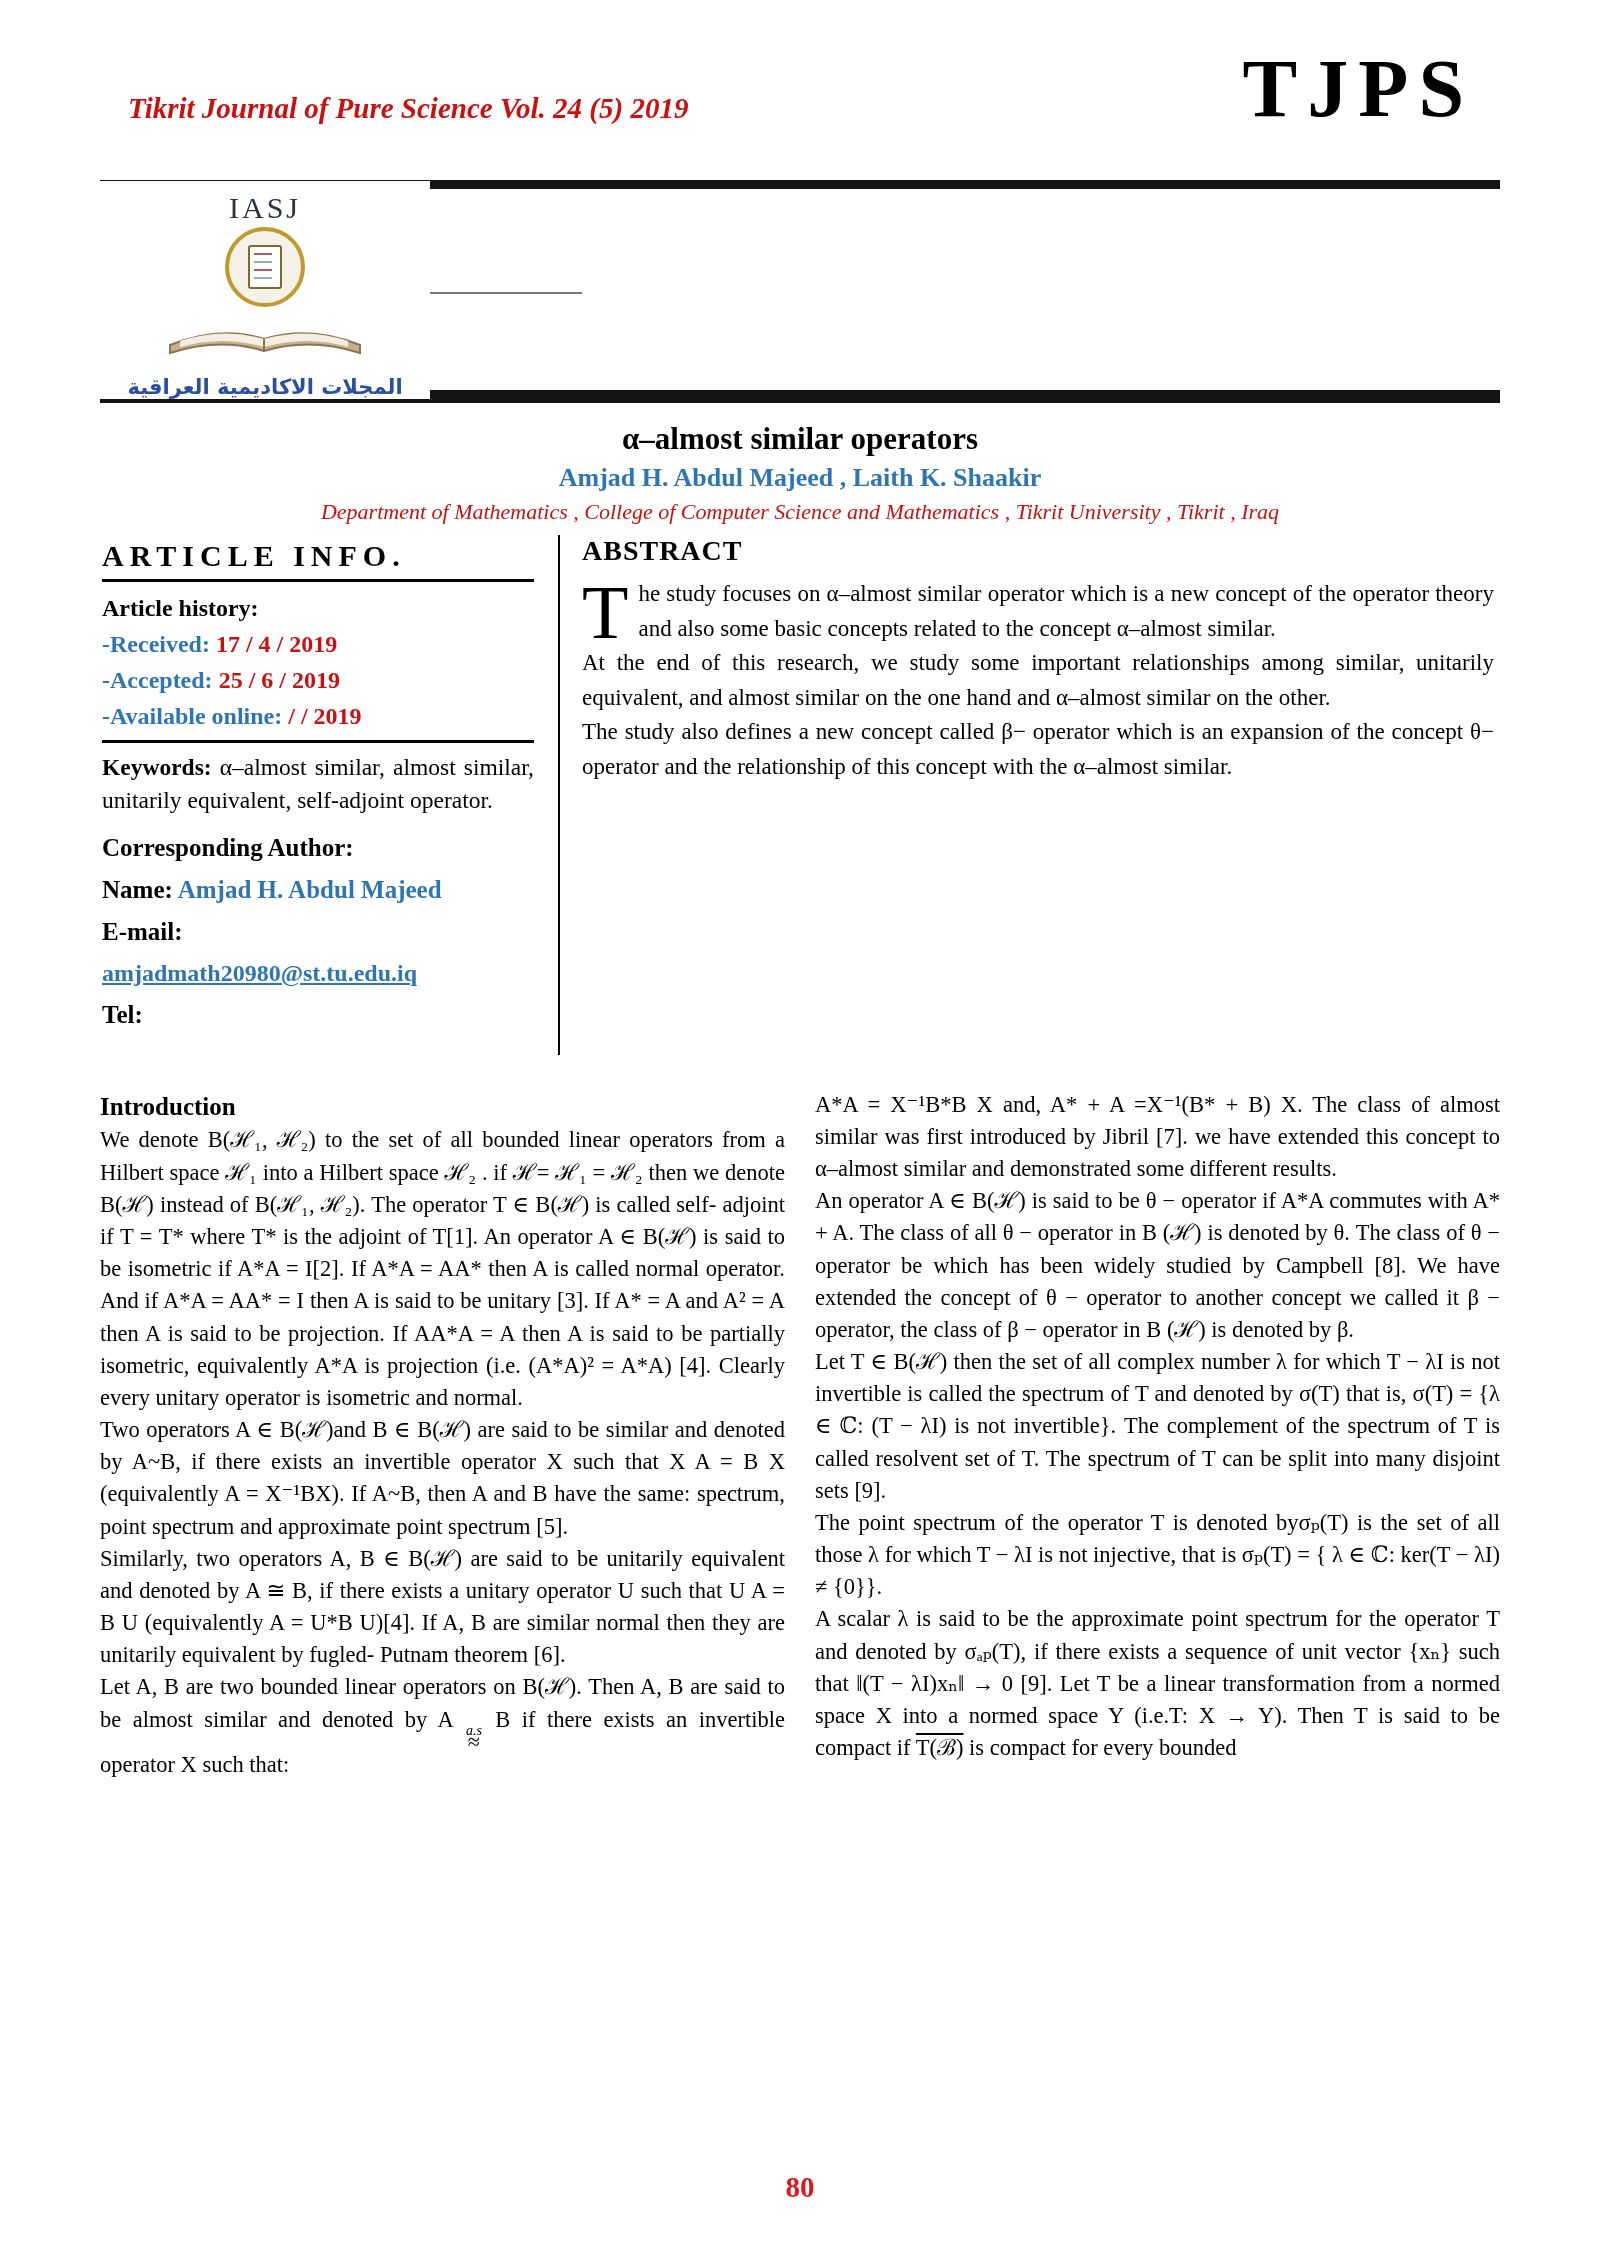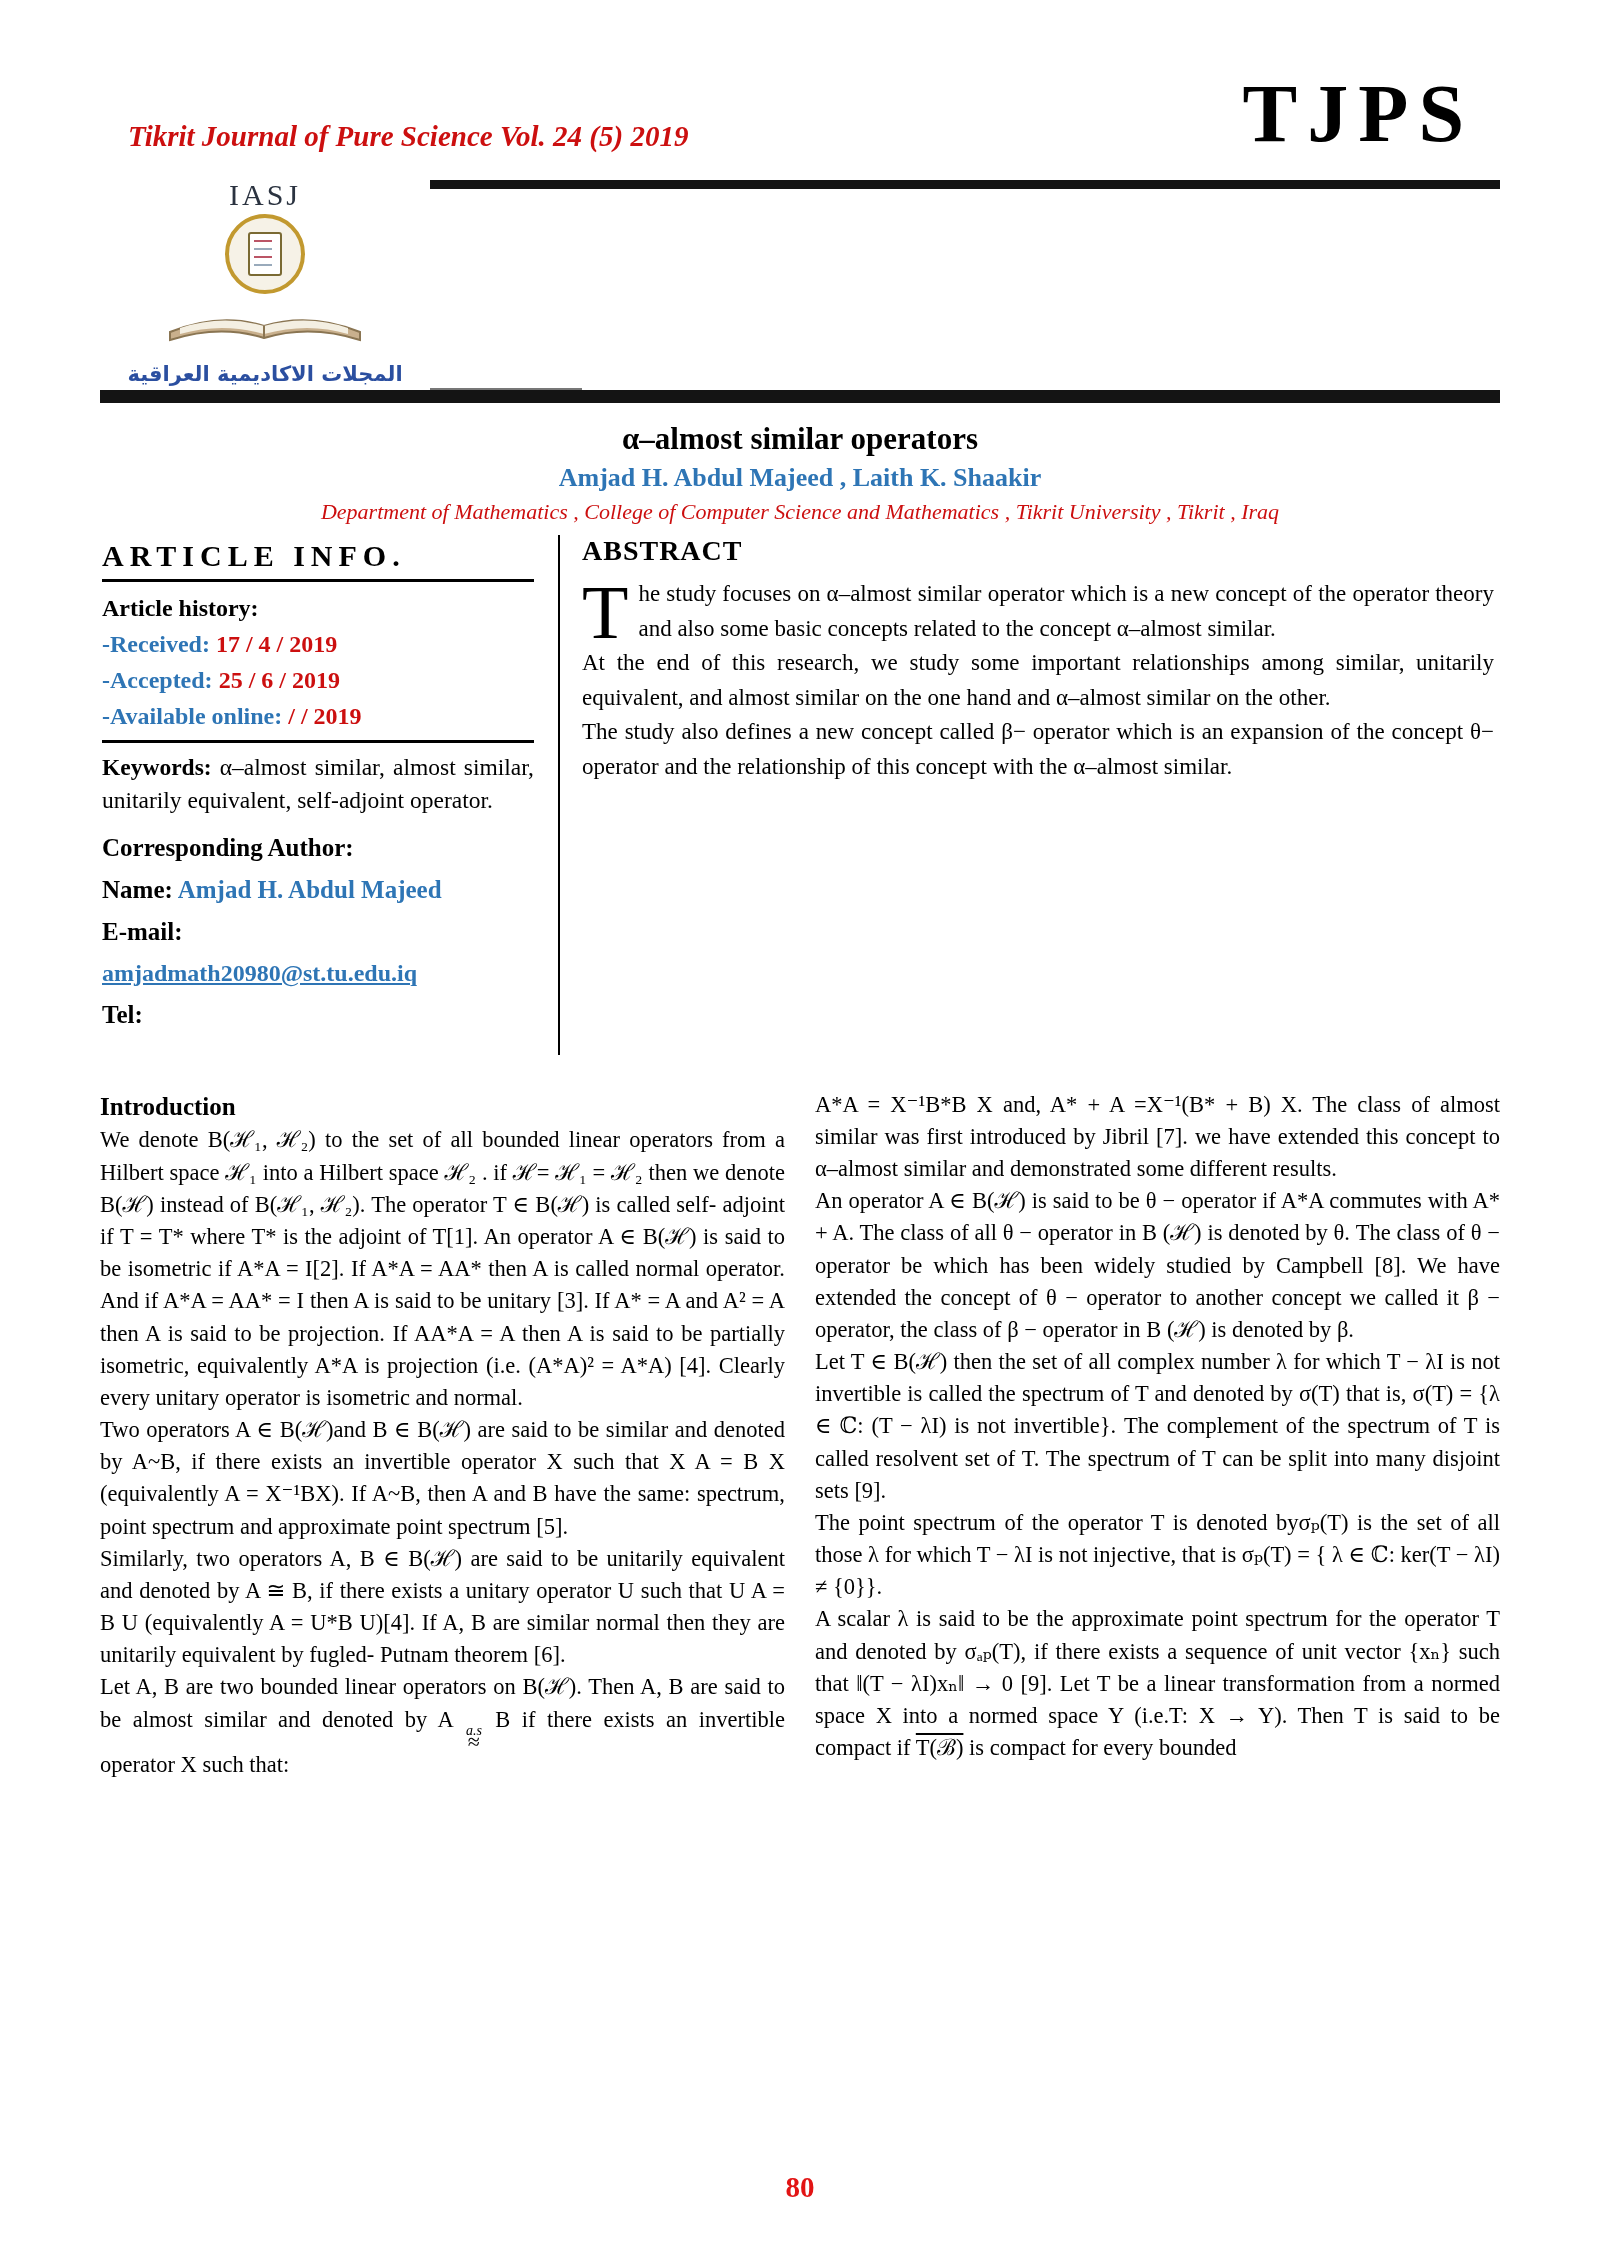--- a/index.html
+++ b/index.html
@@ -4,30 +4,30 @@
 <style>
   html,body{margin:0;padding:0;}
   body{
     width:1600px;height:2262px;background:#ffffff;color:#000;
     font-family:"Liberation Serif","DejaVu Serif",serif;
     overflow:hidden;position:relative;
   }
   .sheet{box-sizing:border-box;height:100%;padding:40px 100px 0 100px;position:relative;}
 
   
-  .top-row{display:flex;justify-content:space-between;align-items:center;height:140px;padding:0 26px 0 28px;}
+  .top-row{display:flex;justify-content:space-between;align-items:flex-start;height:140px;padding:0 26px 0 28px;}
   .hdr-journal{color:#cc0f0f;font-weight:bold;font-style:italic;font-size:29px;margin-top:52px;}
   .hdr-tjps{font-size:82px;font-weight:bold;letter-spacing:10px;line-height:1;margin-top:8px;}
 
   .rule-thick{height:9px;background:#141414;}
   .rule-gap{height:4px;}
   .rule-bottom{height:13px;background:#141414;}
 
   
-  .banner{display:flex;align-items:flex-end;height:193px;}
+  .banner{display:flex;align-items:center;height:193px;}
   .iasj-box{width:330px;background:#fff;display:flex;flex-direction:column;align-items:center;padding-top:10px;box-sizing:border-box;}
   .iasj-word{font-size:30px;letter-spacing:3px;color:#2b3340;}
   .banner-mid{flex:1;background:#dde9f4;text-align:center;padding-top:30px;box-sizing:border-box;}
   .banner-title{font-size:47px;font-weight:bold;letter-spacing:1px;color:#0b0b0b;}
   .banner-issn{color:#cc0f0f;font-weight:bold;font-style:italic;font-size:27px;margin-top:8px;}
   .banner-home{font-size:27px;font-weight:bold;margin-top:30px;color:#111;}
   .banner-home a{color:#1f6cab;text-decoration:underline;font-weight:bold;}
   .arabic-line{font-family:"DejaVu Sans",sans-serif;direction:rtl;color:#2b4fa0;font-weight:bold;font-size:21px;margin-top:4px;}
 
   .iasj-circle{width:72px;height:72px;border-radius:50%;border:4px solid #c2992f;background:#f6f2e7;display:flex;align-items:center;justify-content:center;margin-top:2px;}

